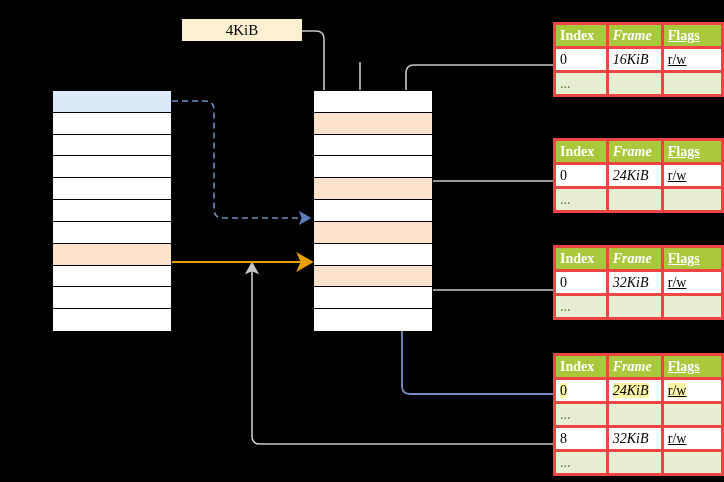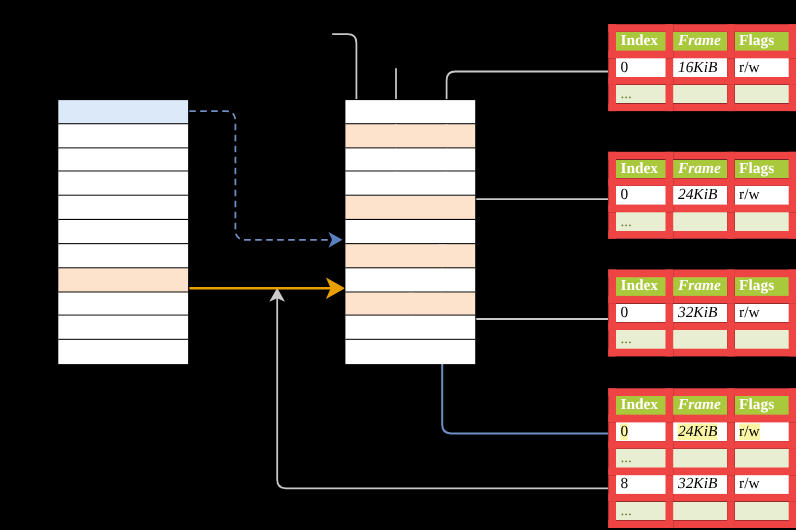--- a/index.html
+++ b/index.html
@@ -13,30 +13,30 @@
   .cell.blue{background:#dce9f9;}
   .cell.peach{background:#fde2cc;}
 
   
   .chip{position:absolute;box-sizing:border-box;background:#fcefd2;
         color:#000;font-size:15px;line-height:22px;text-align:center;}
 
   
   .tbl{position:absolute;border-collapse:collapse;table-layout:fixed;
        background:#000;}
-  .tbl th,.tbl td{border:7px solid #ef4444;padding:0 4px;height:24px;
+  .tbl th,.tbl td{border:3px solid #ef4444;padding:0 4px;height:24px;
        font-size:14px;text-align:left;box-sizing:border-box;
        vertical-align:middle;overflow:hidden;white-space:nowrap;}
   .tbl th{background:#aac83c;color:#ffffff;font-weight:bold;}
   .tbl td{background:#ffffff;color:#000;}
   .tbl tr.alt td{background:#e7eed2;color:#6b7a3a;}
   .tbl td span.hl{background:#fbf6a6;}
   .c-index{width:57px;}
   .c-frame{width:58px;font-style:italic;}
-  .c-flags{width:70px;}
+  .c-flags{width:70px;text-decoration:underline;}
 
   svg.wires{position:absolute;left:0;top:0;width:724px;height:482px;
             pointer-events:none;}
 </style>
 </head>
 <body>
 
 <div id="stage">
 
   <svg class="wires" viewBox="0 0 724 482">
@@ -93,20 +93,23 @@
     <g>
       <path d="M172,101 L205,101 Q214,101 214,110 L214,209 Q214,218 223,218 L305,218" stroke="#6f8fc4" stroke-width="1.6" fill="none" stroke-dasharray="6,4" marker-end="url(#mb)"></path>
     </g>
 
      orange solid --&gt; middle col row 9 --&gt;
     <g>
       <path d="M172,262 L305,262" stroke="#e8a000" stroke-width="2.2" fill="none" marker-end="url(#mo)"></path>
     </g>
   </svg>
 
+  <div class="chip" style="left:182px;top:19px;width:120px;height:22px;">
+    <span>4KiB</span>
+  </div>
 
   <div class="col" style="left:52px;top:90px;width:120px;height:240px;" id="left-col">
       <div class="cell blue" style="height: 21.8182px;"></div>
       <div class="cell" style="height: 21.8182px;"></div>
       <div class="cell" style="height: 21.8182px;"></div>
       <div class="cell" style="height: 21.8182px;"></div>
       <div class="cell" style="height: 21.8182px;"></div>
       <div class="cell" style="height: 21.8182px;"></div>
       <div class="cell" style="height: 21.8182px;"></div>
       <div class="cell peach" style="height: 21.8182px;"></div>

